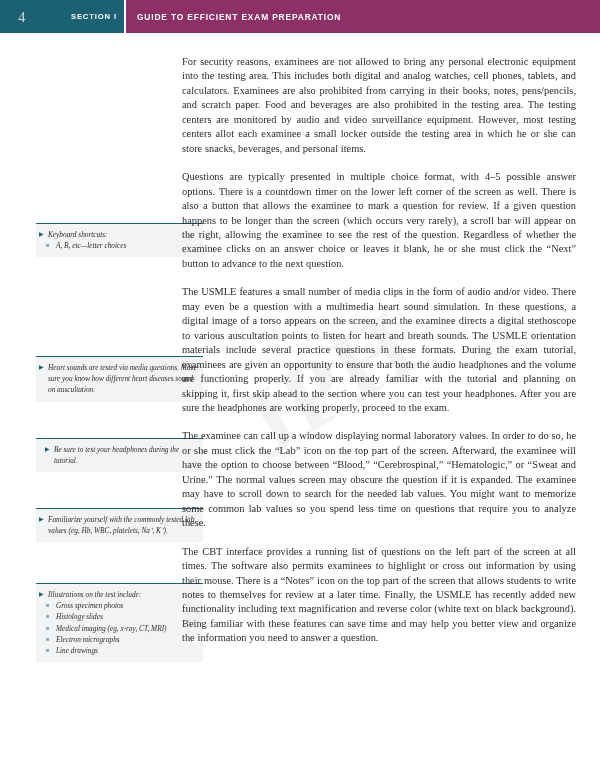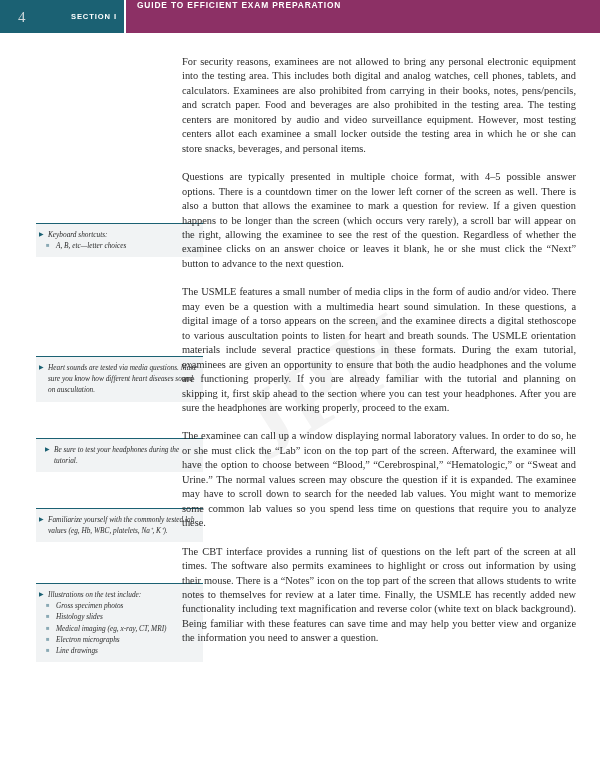--- a/index.html
+++ b/index.html
@@ -52,20 +52,21 @@
     text-transform: uppercase;
   }
   .hdr-divider {
     width: 2px;
     background: #ffffff;
   }
   .hdr-right {
     background: #8c3065;
     flex: 1;
     display: flex;
+    align-items: center;
     padding-left: 11px;
     box-sizing: border-box;
   }
   .hdr-runhead {
     color: #ffffff;
     font-family: "Liberation Sans", sans-serif;
     font-weight: bold;
     font-size: 8.4px;
     letter-spacing: 0.85px;
     text-transform: uppercase;

